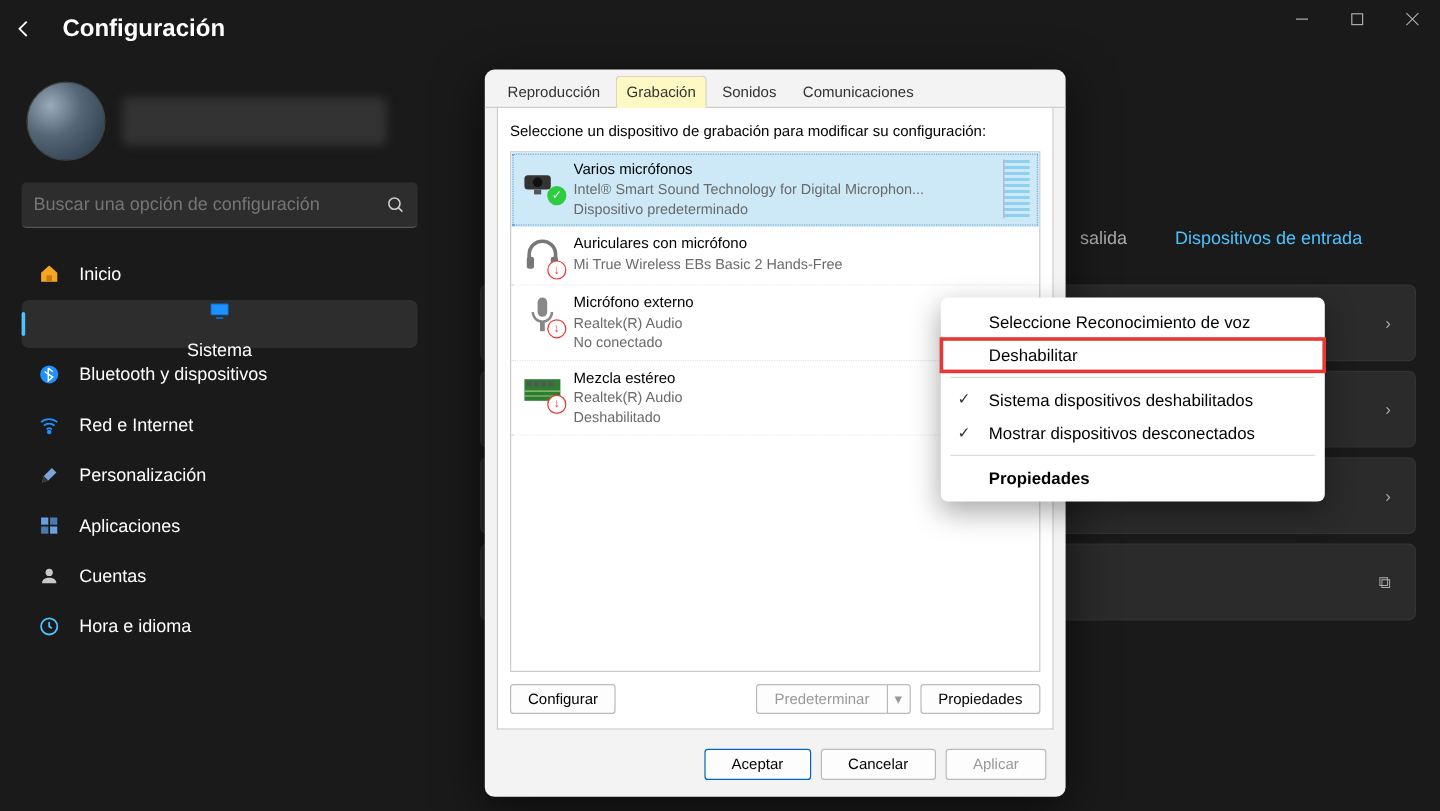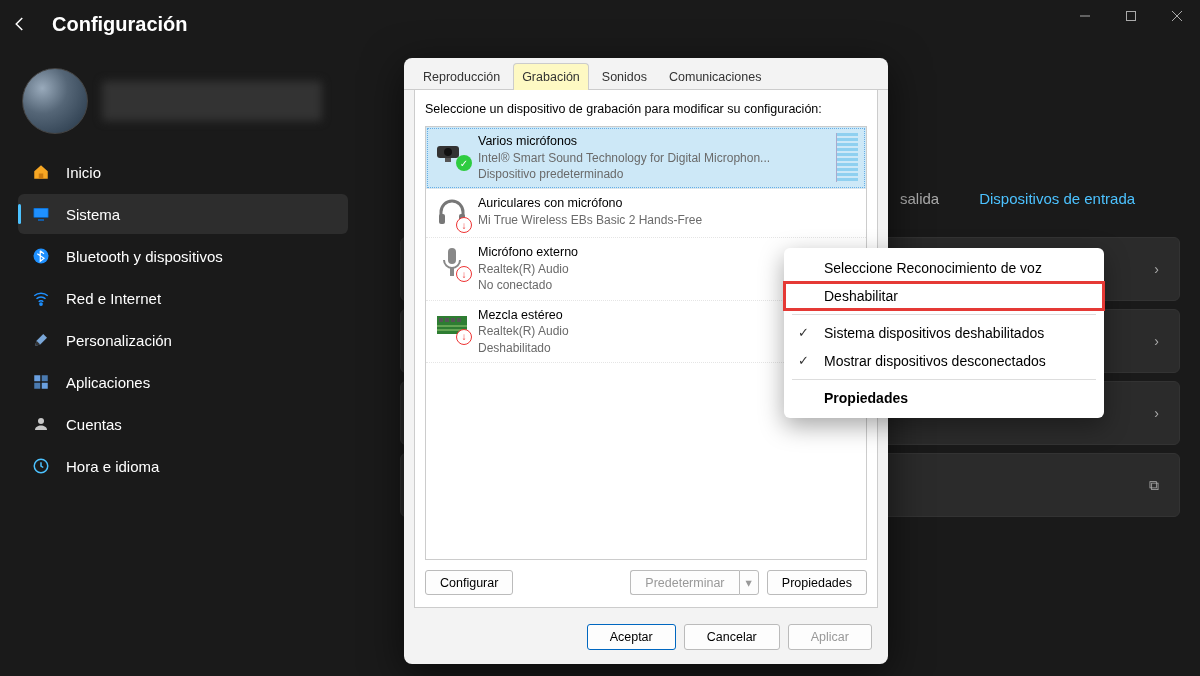--- a/index.html
+++ b/index.html
@@ -17,21 +17,21 @@
   .profile { display:flex; align-items:center; gap:14px; margin-bottom:18px; padding-left:4px;}
   .profile-pic { width:66px; height:66px; border-radius:50%; background:linear-gradient(135deg,#3a4a5a,#6a7a8a); border:1px solid #444; background-image:radial-gradient(circle at 30% 30%,#9ab 0%,#567 40%,#234 100%); }
   .profile-info { filter: blur(4px); color:#888; width:220px; height:40px; background:#333; border-radius:4px; }
 
   .search { display:flex; align-items:center; background:#2d2d2d; border-bottom:1px solid #555; border-radius:4px; height:38px; padding:0 10px; margin-bottom:18px; }
   .search input { flex:1; background:transparent; border:none; outline:none; color:#fff; font-size:15px; }
   .search .icon { color:#ccc; }
 
   .nav { display:flex; flex-direction:column; gap:2px; }
   .nav-item { display:flex; align-items:center; gap:16px; height:40px; padding:0 14px; border-radius:6px; cursor:pointer; font-size:15px; color:#fff; }
-  .nav-item.selected { background:#2d2d2d; position:relative; }
+  .nav-item.selected { background:#2d2d2d; position:relative;flex-direction:column; }
   .nav-item.selected::before { content:""; position:absolute; left:0; top:10px; bottom:10px; width:3px; background:#4cc2ff; border-radius:2px; }
   .nav-icon { width:18px; height:18px; display:flex; align-items:center; justify-content:center; }
 
   
   .bgpanel { position:absolute; left:400px; top:190px; right:20px; }
   .bgbtns { display:flex; gap:40px; margin-bottom:30px; font-size:15px; color:#4cc2ff; padding-left:500px;}
   .bgbtns span:first-child { color:#aaa; }
   .bgrow { background:#2b2b2b; border:1px solid #333; border-radius:6px; height:64px; margin-bottom:8px; display:flex; align-items:center; justify-content:space-between; padding:0 20px; color:#fff; font-size:14px; }
   .chev { color:#aaa; }
 
@@ -110,20 +110,29 @@
       <svg width="12" height="12">
         <path d="M1 1l10 10M11 1L1 11" stroke="#aaa" stroke-width="1"></path>
       </svg>
     </div>
 </div>
 
 <div class="leftcol">
   <div class="profile">
     <div class="profile-pic"></div>
     <div class="profile-info"></div>
+  </div>
+  <div class="search">
+    <input placeholder="Buscar una opción de configuración" style="">
+    <span class="icon">
+      <svg width="16" height="16" viewBox="0 0 24 24" fill="none" stroke="#ccc" stroke-width="2">
+          <circle cx="10" cy="10" r="7"></circle>
+          <line x1="20" y1="20" x2="15" y2="15"></line>
+        </svg>
+    </span>
   </div>
   <div class="nav">
     <div class="nav-item">
       <span class="nav-icon">
           <svg width="18" height="18" viewBox="0 0 24 24">
             <path d="M3 11l9-8 9 8v10H3z" fill="#f6a623"></path>
             <rect x="9" y="14" width="6" height="7" fill="#c97a10"></rect>
           </svg>
         </span>
       <span>Inicio</span>

